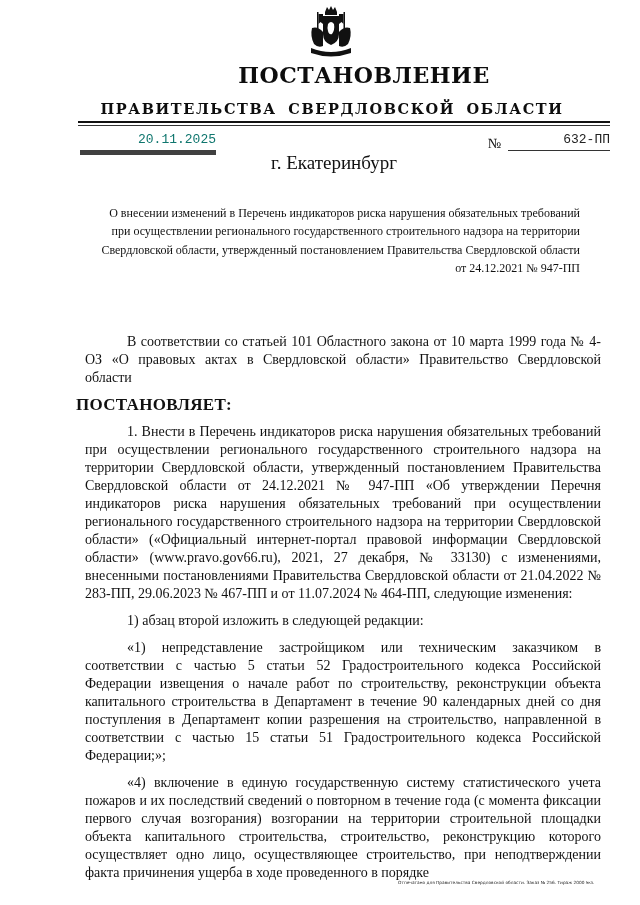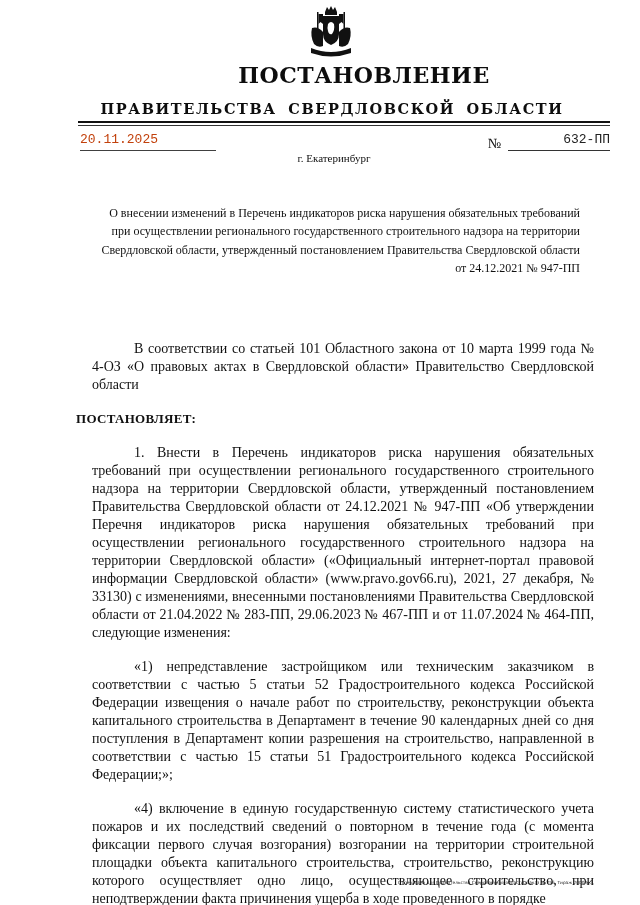--- a/index.html
+++ b/index.html
@@ -64,26 +64,26 @@
       top: 125px;
       width: 532px;
       height: 1px;
       background: #333;
     }
     .date-field {
       position: absolute;
       left: 80px;
       top: 132px;
       width: 136px;
-      border-bottom: 1px solid #404040;
-      text-align: left;
+      border-bottom: 5px solid #404040;
+      text-align: right;
       font-family: "Liberation Mono", monospace;
       font-size: 13px;
       padding-bottom: 3px;
-      color: #c2410c;
+      color: #0f766e;
     }
     .number-label {
       position: absolute;
       left: 488px;
       top: 136px;
       font-family: "Liberation Serif", serif;
       font-size: 14px;
       color: #111;
     }
     .number-field {
@@ -101,21 +101,21 @@
       text-align: right;
     }
     .city {
       position: absolute;
       left: 0;
       width: 640px;
       top: 152px;
       text-align: center;
       padding-left: 28px;
       box-sizing: border-box;
-      font-size: 11px;
+      font-size: 19px;
       color: #111;
     }
     .heading {
       position: absolute;
       left: 100px;
       width: 480px;
       top: 204px;
       text-align: right;
       font-weight: normal;
       font-size: 12px;
@@ -126,30 +126,30 @@
     .body {
       position: absolute;
       left: 76px;
       width: 534px;
       top: 324px;
       font-size: 14px;
       line-height: 18px;
       color: #111;
     }
     .body p {
-      margin: 16px;
+      margin: 9px;
       text-align: justify;
       text-align-last: auto;
     }
     .body p.indent {
       text-indent: 42px;
     }
     .body .decree {
       font-weight: bold;
-      font-size: 13px;
+      font-size: 17px;
       letter-spacing: 0.3px;
       margin: 0;
       line-height: 18px;
     }
     .footer-note {
       position: absolute;
       left: 398px;
       top: 880px;
       width: 240px;
       font-family: "DejaVu Sans", sans-serif;
@@ -194,17 +194,18 @@
 <div class="number-field">632-ПП</div>
 
 <div class="city">г. Екатеринбург</div>
 
 <h3 class="heading">О внесении изменений в Перечень индикаторов риска нарушения обязательных требований при осуществлении регионального государственного строительного надзора на территории Свердловской области, утвержденный постановлением Правительства Свердловской области от 24.12.2021 № 947-ПП</h3>
 
 <div class="body">
   <p class="indent">В соответствии со статьей 101 Областного закона от 10 марта 1999 года № 4-ОЗ «О правовых актах в Свердловской области» Правительство Свердловской области</p>
   <p class="decree">ПОСТАНОВЛЯЕТ:</p>
   <p class="indent">1. Внести в Перечень индикаторов риска нарушения обязательных требований при осуществлении регионального государственного строительного надзора на территории Свердловской области, утвержденный постановлением Правительства Свердловской области от 24.12.2021 № 947-ПП «Об утверждении Перечня индикаторов риска нарушения обязательных требований при осуществлении регионального государственного строительного надзора на территории Свердловской области» («Официальный интернет-портал правовой информации Свердловской области» (www.pravo.gov66.ru), 2021, 27 декабря, № 33130) с изменениями, внесенными постановлениями Правительства Свердловской области от 21.04.2022 № 283-ПП, 29.06.2023 № 467-ПП и от 11.07.2024 № 464-ПП, следующие изменения:</p>
+  <p class="indent">1) абзац второй изложить в следующей редакции:</p>
   <p class="indent">«1) непредставление застройщиком или техническим заказчиком в соответствии с частью 5 статьи 52 Градостроительного кодекса Российской Федерации извещения о начале работ по строительству, реконструкции объекта капитального строительства в Департамент в течение 90 календарных дней со дня поступления в Департамент копии разрешения на строительство, направленной в соответствии с частью 15 статьи 51 Градостроительного кодекса Российской Федерации;»;</p>
   <p class="indent">«4) включение в единую государственную систему статистического учета пожаров и их последствий сведений о повторном в течение года (с момента фиксации первого случая возгорания) возгорании на территории строительной площадки объекта капитального строительства, строительство, реконструкцию которого осуществляет одно лицо, осуществляющее строительство, при неподтверждении факта причинения ущерба в ходе проведенного в порядке</p>
 </div>
 
 <div class="footer-note">Отпечатано для Правительства Свердловской области. Заказ № 256. Тираж 2000 экз.</div>
 
 </body></html>

